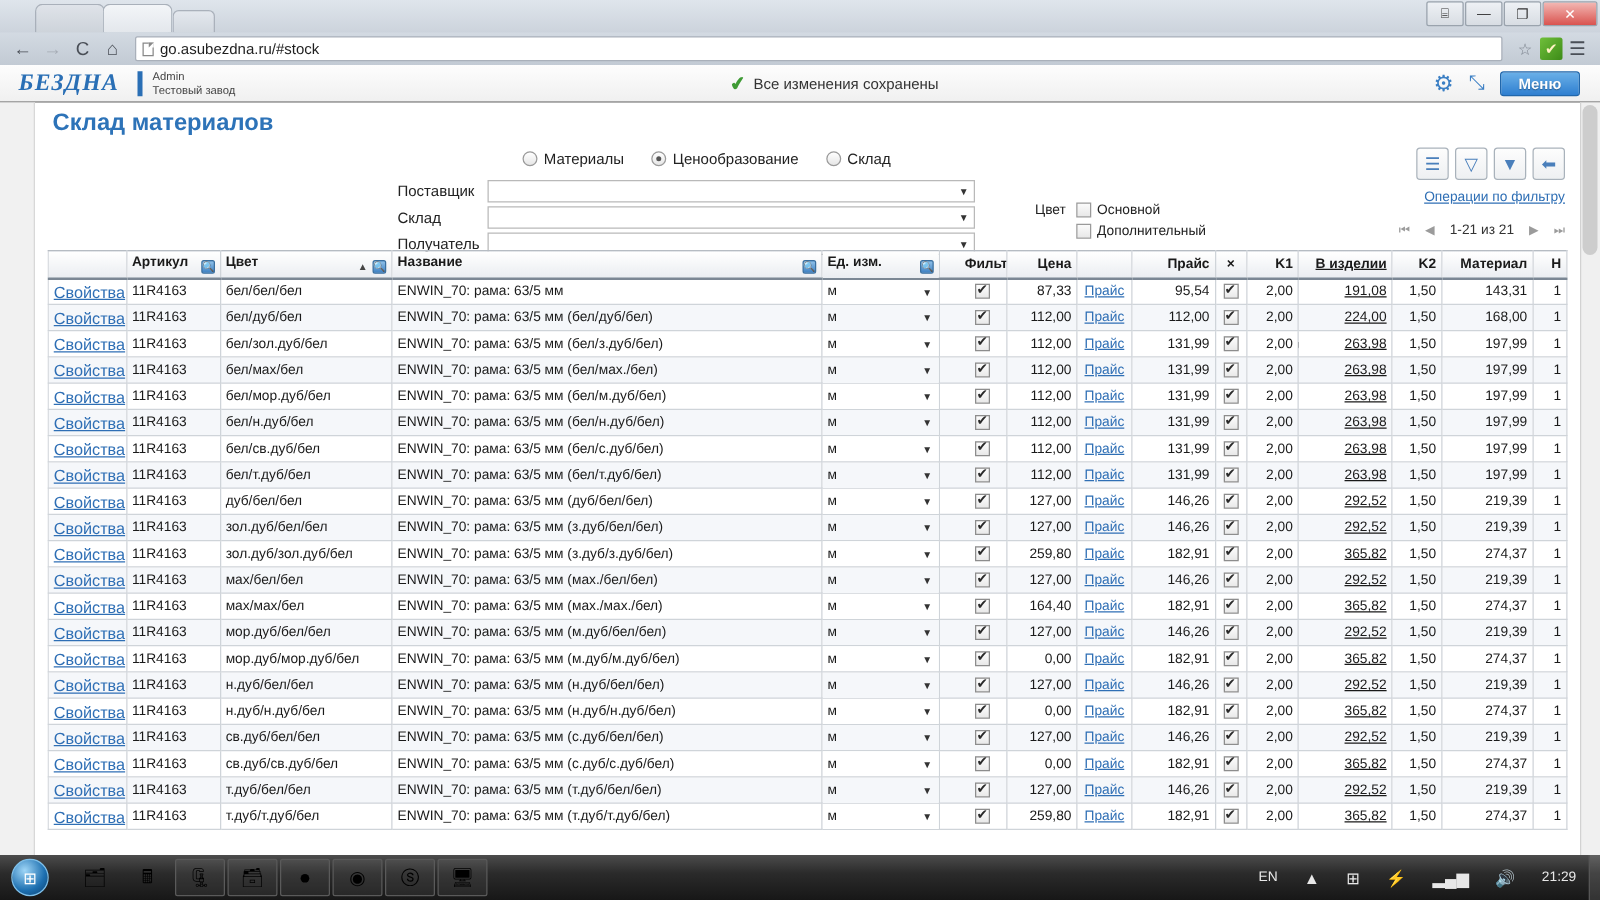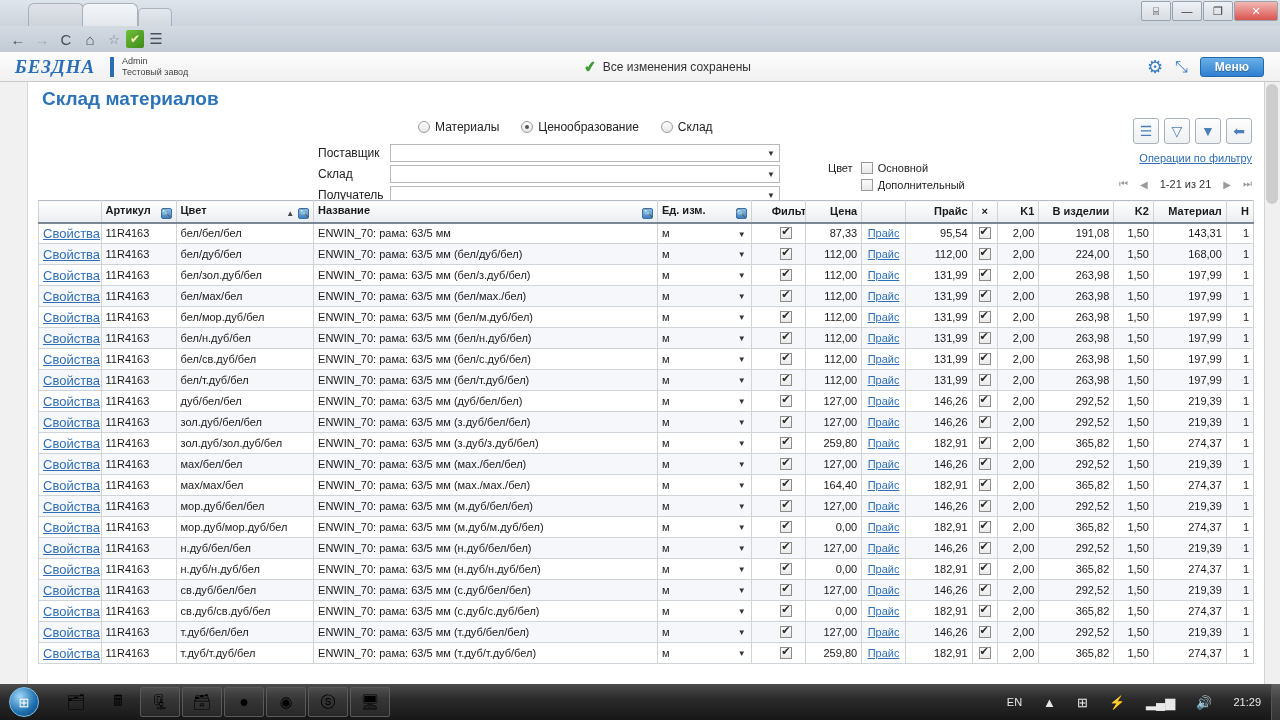--- a/index.html
+++ b/index.html
@@ -208,21 +208,21 @@
   .c-name { width: 330px; }
   .c-unit { width: 90px; position: relative; }
   .c-unit .dd { position: absolute; right: 5px; top: 6px; font-size: 8px; color: #333; }
   .c-filter { width: 52px; text-align: center; padding-left: 20px; }
   .c-price { width: 54px; text-align: right; }
   .c-prl { width: 42px; text-align: center; }
   .c-prl a { color: #2f6fb5; text-decoration: underline; font-size: 11px; }
   .c-prais { width: 64px; text-align: right; }
   .c-x { width: 24px; text-align: center; }
   .c-k1 { width: 40px; text-align: right; margin-left: 27px; }
-  .c-inizd { width: 72px; text-align: right; }
+  .c-inizd { width: 72px; text-align: right; text-decoration: underline; }
   .c-k2 { width: 38px; text-align: right; }
   .c-mat { width: 70px; text-align: right; }
   .c-h { width: 26px; text-align: right; }
   .cbx-on {
     display: inline-block; width: 12px; height: 12px;
     border: 1px solid #8d8d8d; background: linear-gradient(to bottom,#fdfdfd,#e9e9e9);
     position: relative; vertical-align: -2px;
   }
   .cbx-on:after {
     content: '✔'; position: absolute; left: 0px; top: -3px;
@@ -278,20 +278,24 @@
       <div class="win-btn">—</div>
       <div class="win-btn">❐</div>
       <div class="win-btn close">✕</div>
     </div>
   </div>
   <div class="navbar">
     <div class="nav-icon">←</div>
     <div class="nav-icon dim">→</div>
     <div class="nav-icon">C</div>
     <div class="nav-icon">⌂</div>
+    <div class="omnibox">
+      <span class="page-icon"></span>
+      <span>go.asubezdna.ru/#stock</span>
+    </div>
     <div class="nav-icon star-icon">☆</div>
     <div class="ext-icon">✔</div>
     <div class="nav-icon menu-icon">☰</div>
   </div>
 </div>
 
 <div class="app-header">
   <div class="logo">БЕЗДНА</div>
   <div class="logo-bar"></div>
   <div class="user-block">

